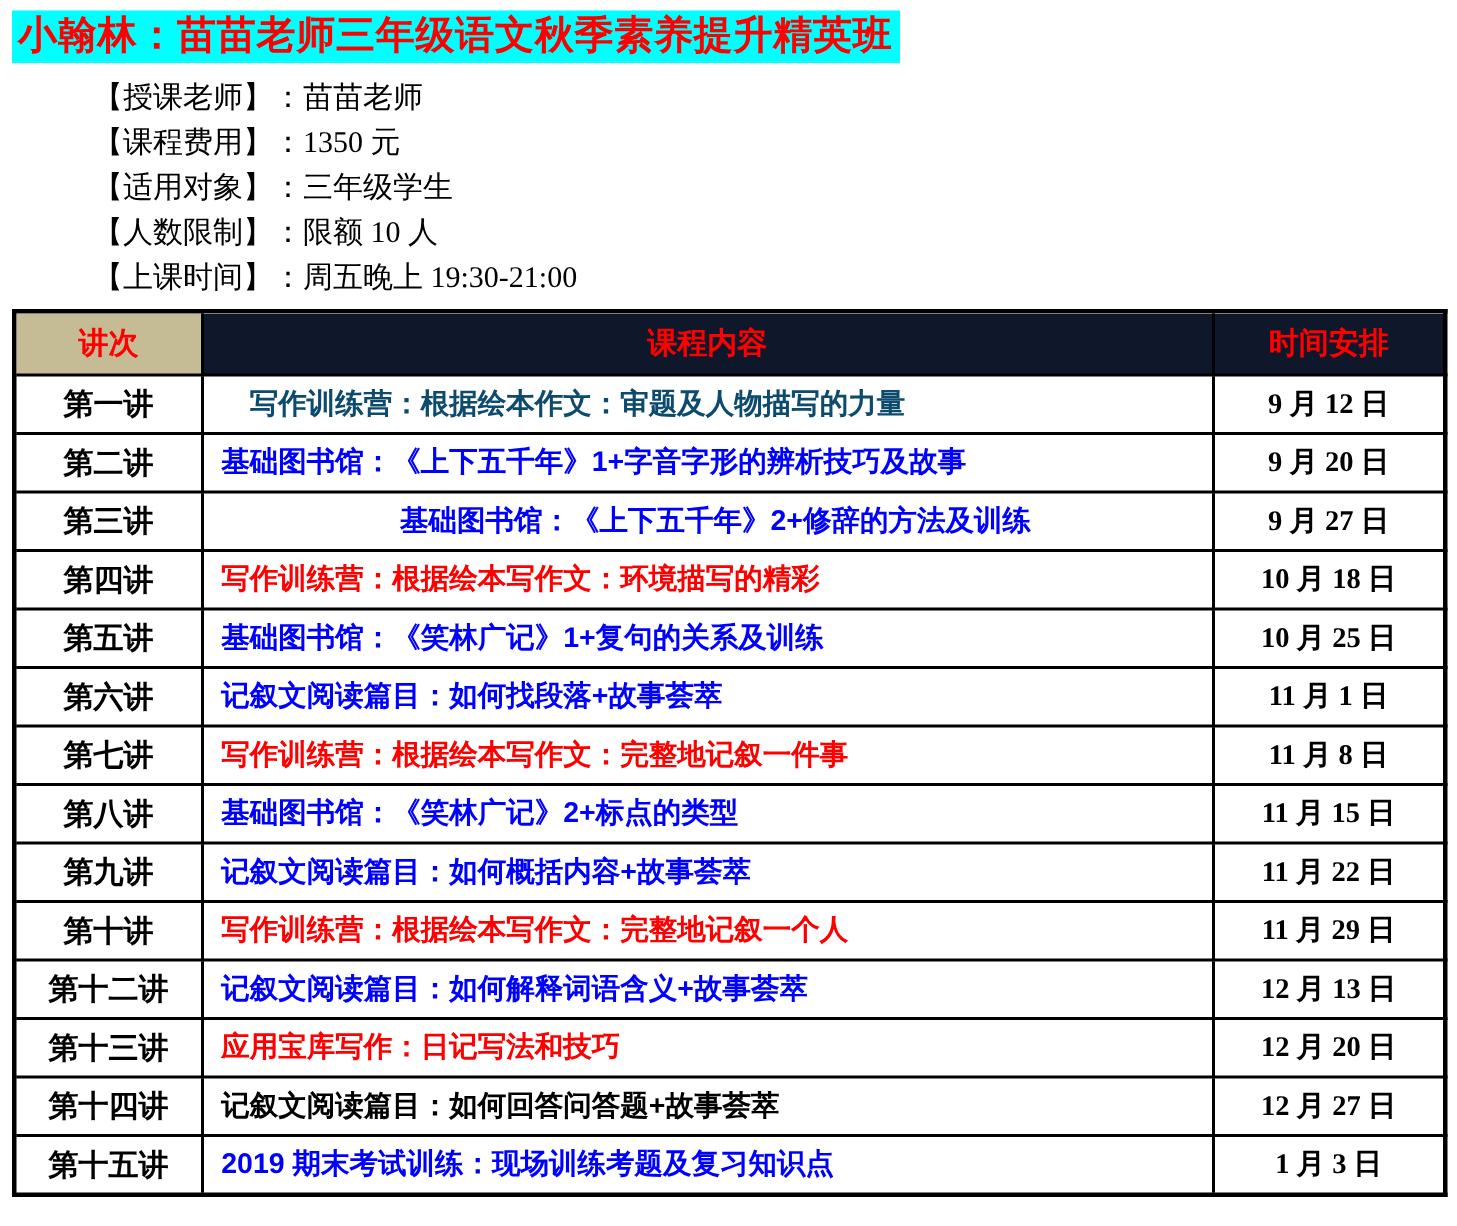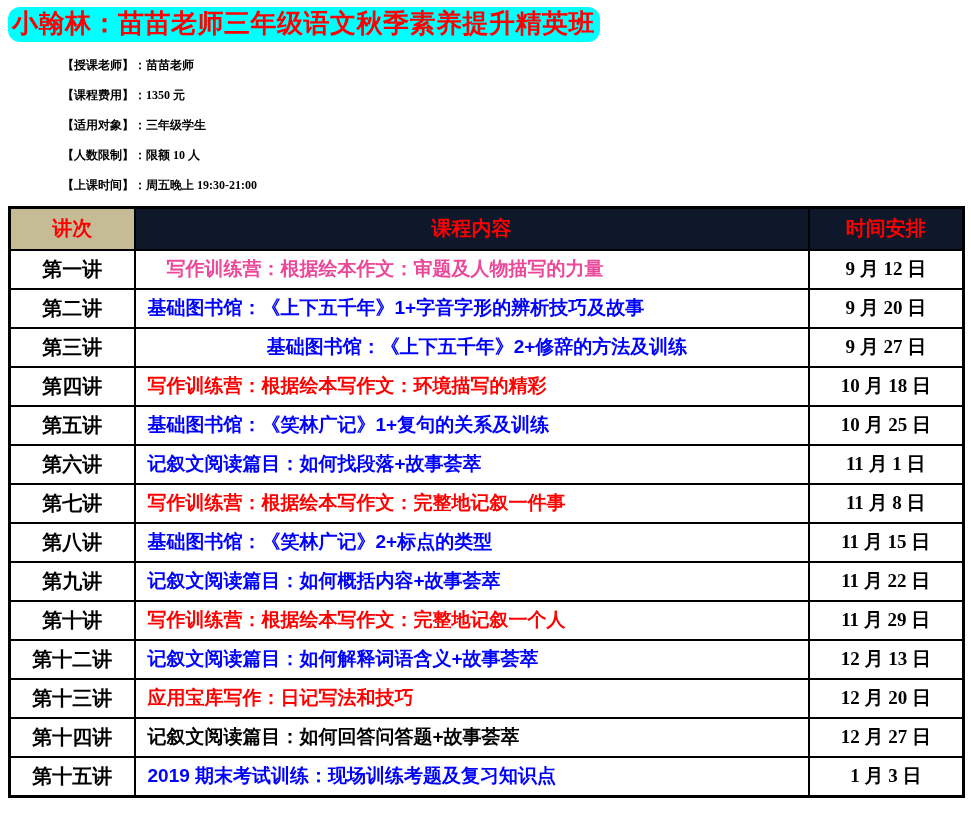--- a/index.html
+++ b/index.html
@@ -17,28 +17,27 @@
   }
   .title {
     display: inline-block;
     margin: 7px 0 0 8px;
     padding: 2px 5px 3px 4px;
     font-size: 26px;
     font-weight: bold;
     letter-spacing: 0.5px;
     line-height: 1.15;
     font-family: "Liberation Serif", serif;
-    border-radius: 12px;
   }
   .info {
     margin: 8px 0 6px 62px;
   }
   .info-line {
-    font-size: 12px;
-    font-weight: bold;
+    font-size: 20px;
+    font-weight: normal;
     color: #000000;
     line-height: 30px;
     white-space: nowrap;
     font-family: "Liberation Serif", serif;
   }
   .info-label { color: #000000; }
   .info-value { color: #000000; }
   table.schedule {
     margin-left: 8px;
     width: 954px;
@@ -110,21 +109,21 @@
     <thead>
       <tr>
         <th style="background: rgb(197, 188, 150); color: rgb(255, 0, 0);">讲次</th>
         <th style="background: #0f172a; color: rgb(255, 0, 0);">课程内容</th>
         <th style="background: #0f172a; color: rgb(255, 0, 0);">时间安排</th>
       </tr>
     </thead>
     <tbody id="table-body">
         <tr>
           <td class="lecture-cell">第一讲</td>
-          <td class="content-cell" style="color: #ec4899; padding-left: 31px;">写作训练营：根据绘本作文：审题及人物描写的力量</td>
+          <td class="content-cell" style="color: #0c4a6e; padding-left: 31px;">写作训练营：根据绘本作文：审题及人物描写的力量</td>
           <td class="date-cell">9 月 12 日</td>
         </tr>
         <tr>
           <td class="lecture-cell">第二讲</td>
           <td class="content-cell" style="color: rgb(0, 0, 255);">基础图书馆：《上下五千年》1+字音字形的辨析技巧及故事</td>
           <td class="date-cell">9 月 20 日</td>
         </tr>
         <tr>
           <td class="lecture-cell">第三讲</td>
           <td class="content-cell" style="color: rgb(0, 0, 255); text-align: center;">基础图书馆：《上下五千年》2+修辞的方法及训练</td>

